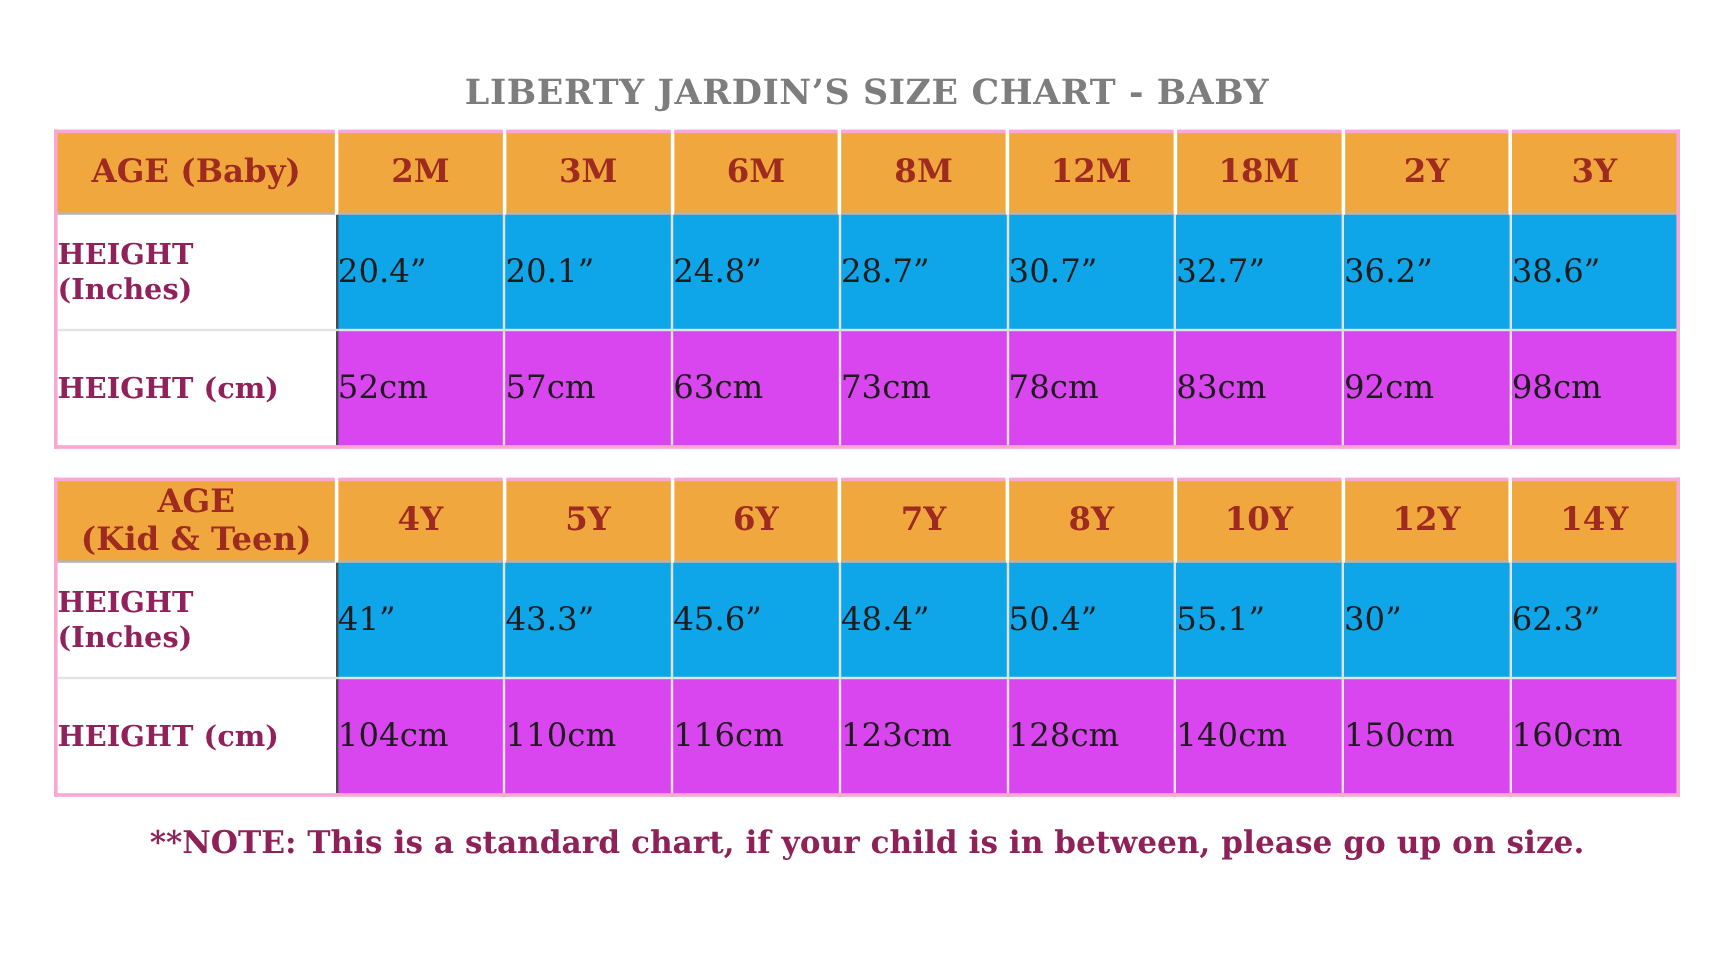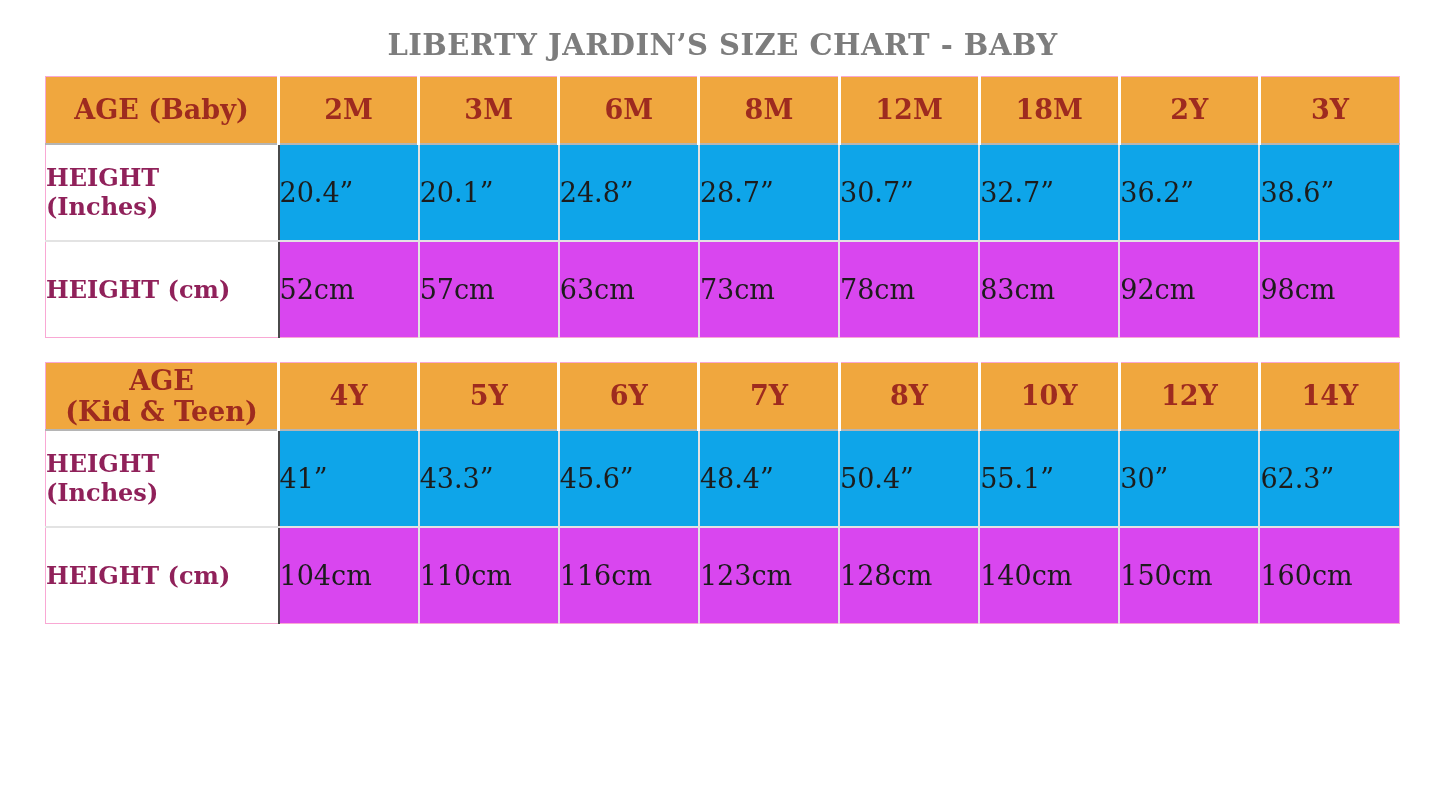--- a/index.html
+++ b/index.html
@@ -3,36 +3,36 @@
 <meta charset="utf-8">
 <style>
   html, body { margin: 0; padding: 0; }
   body {
     width: 1445px; height: 797px;
     background: #ffffff;
     font-family: "DejaVu Serif", serif;
     overflow: hidden;
     box-sizing: border-box;
   }
-  .page { padding-top: 30px; }
+  .page { padding-top: 30px; margin-top: 32px; }
   .chart-title {
     margin: 0 0 14px 0;
     text-align: center;
     font-size: 29px;
     font-weight: bold;
     color: #7d7d7d;
     letter-spacing: 0.5px;
     line-height: 1.1;
   }
   table.size-table {
     width: 1355px;
     margin: 0 auto 24px auto;
     border-collapse: collapse;
     table-layout: fixed;
-    border: 1px solid #f9a8d4;
+    border: 3px solid #f9a8d4;
   }
   table.size-table th:first-child,
   table.size-table td:first-child { width: 231px; }
   table.size-table th {
     background: #f0a73e;
     color: #9e2b1f;
     font-size: 27px;
     font-weight: bold;
     height: 66px;
     border-right: 3px solid #ffffff;
@@ -158,14 +158,15 @@
             <td class="val">123cm</td>
             <td class="val">128cm</td>
             <td class="val">140cm</td>
             <td class="val">150cm</td>
             <td class="val">160cm</td>
           </tr>
         </tbody>
       </table>
   </section>
 
+  <p class="note">**NOTE: This is a standard chart, if your child is in between, please go up on size.</p>
 
 </div>
 
 </body></html>

